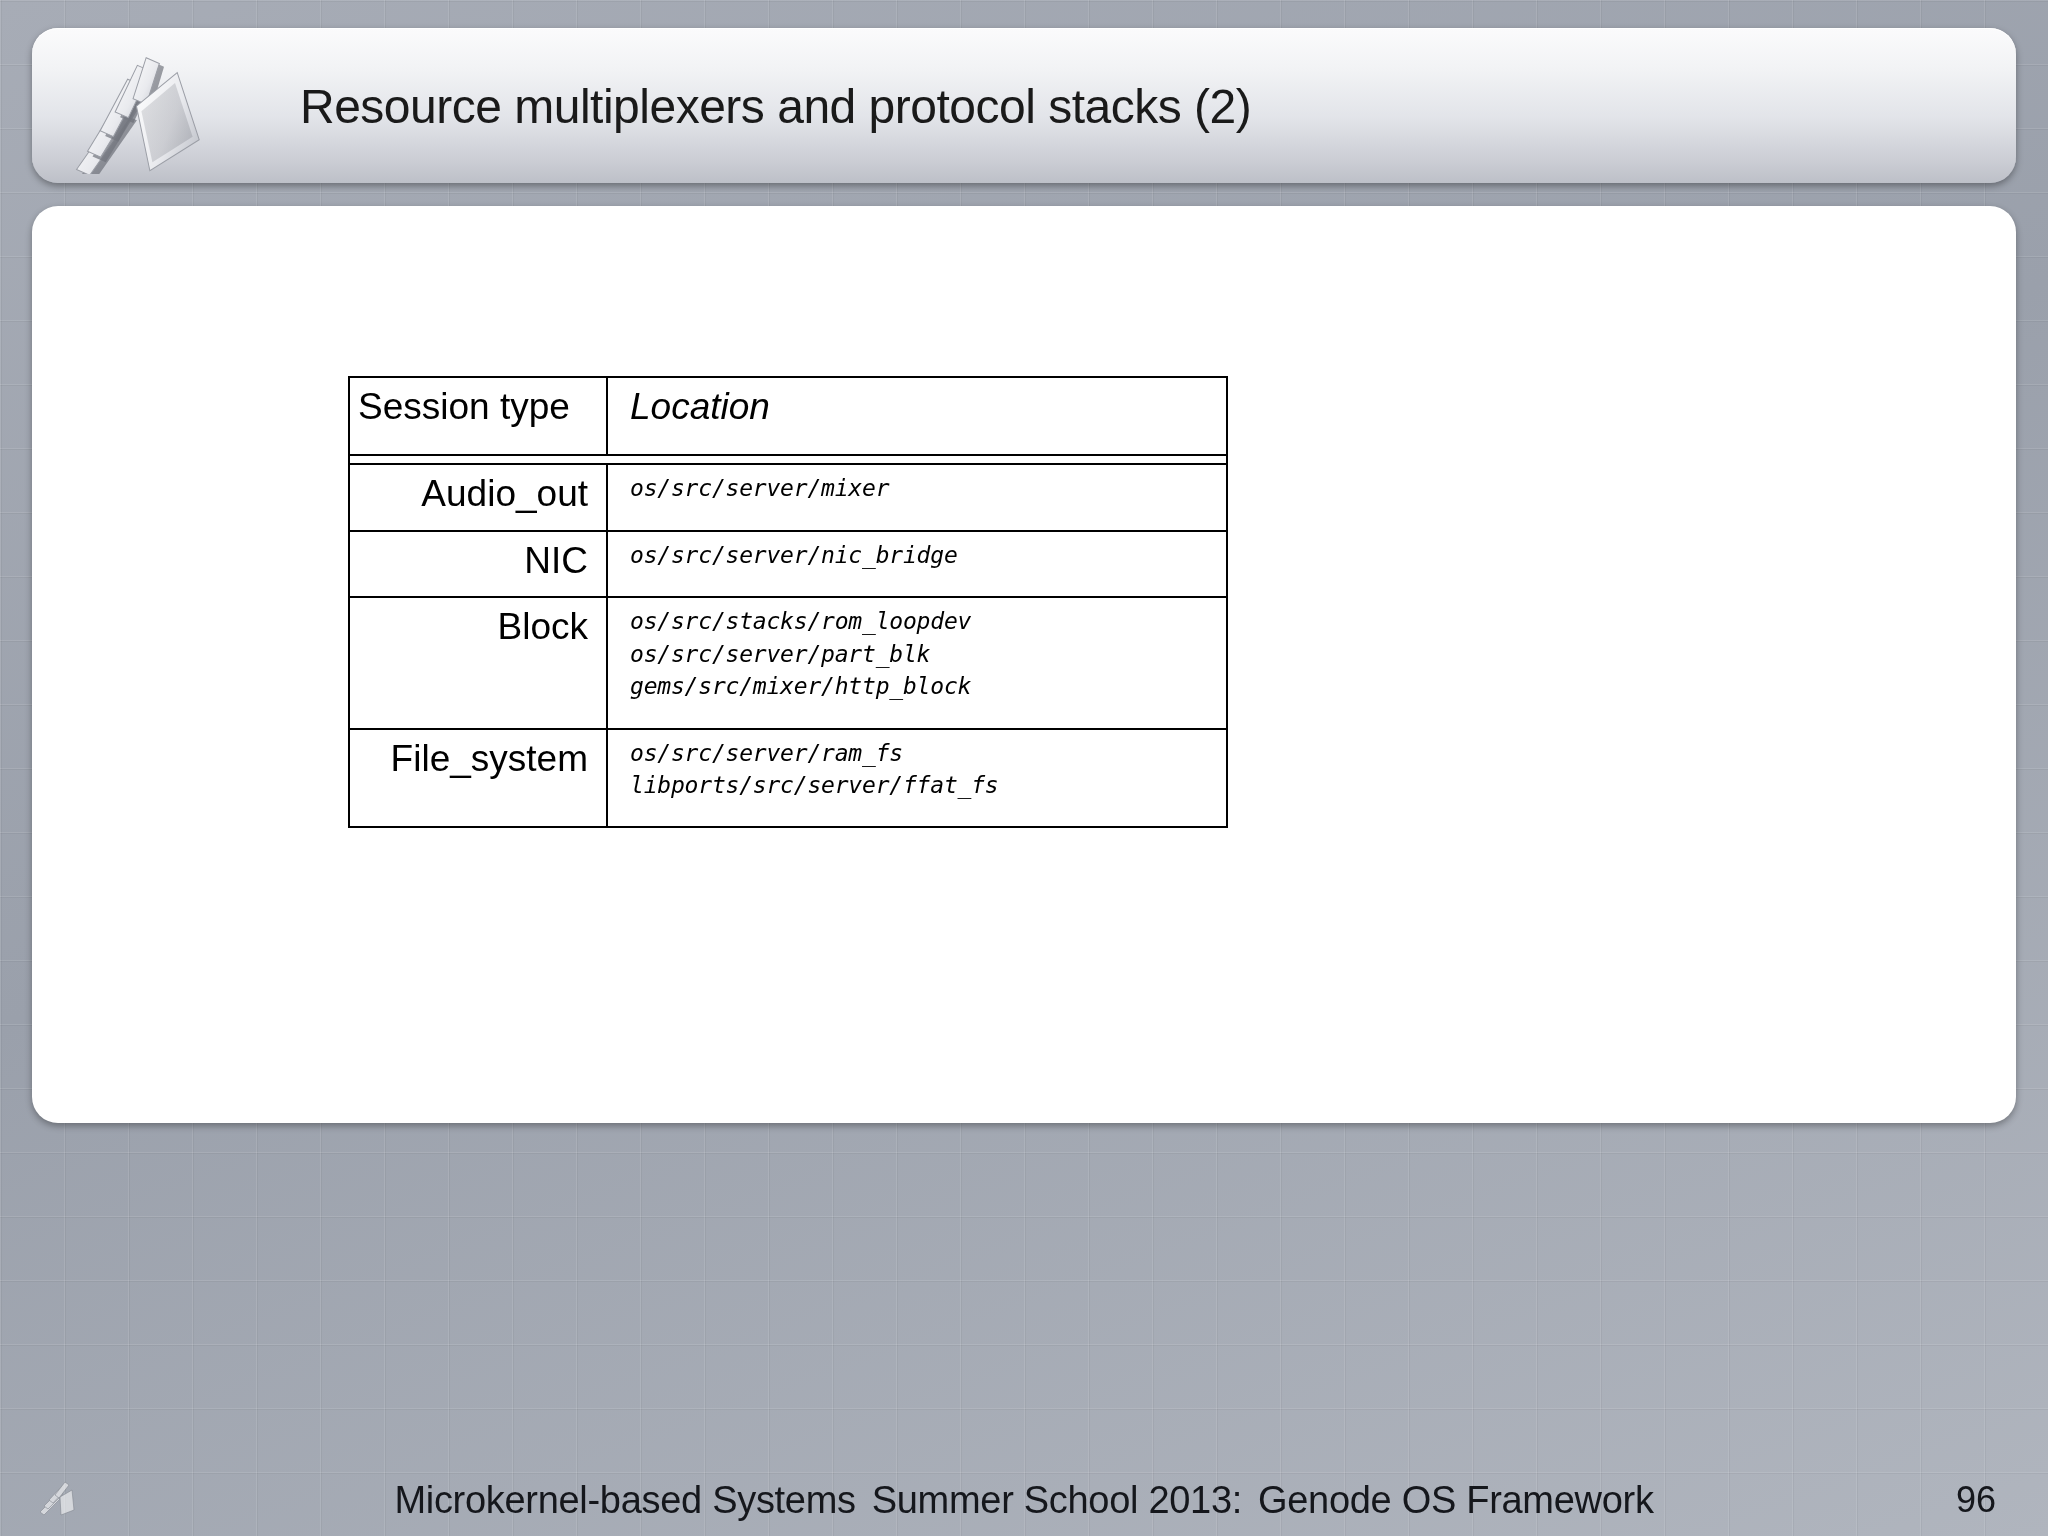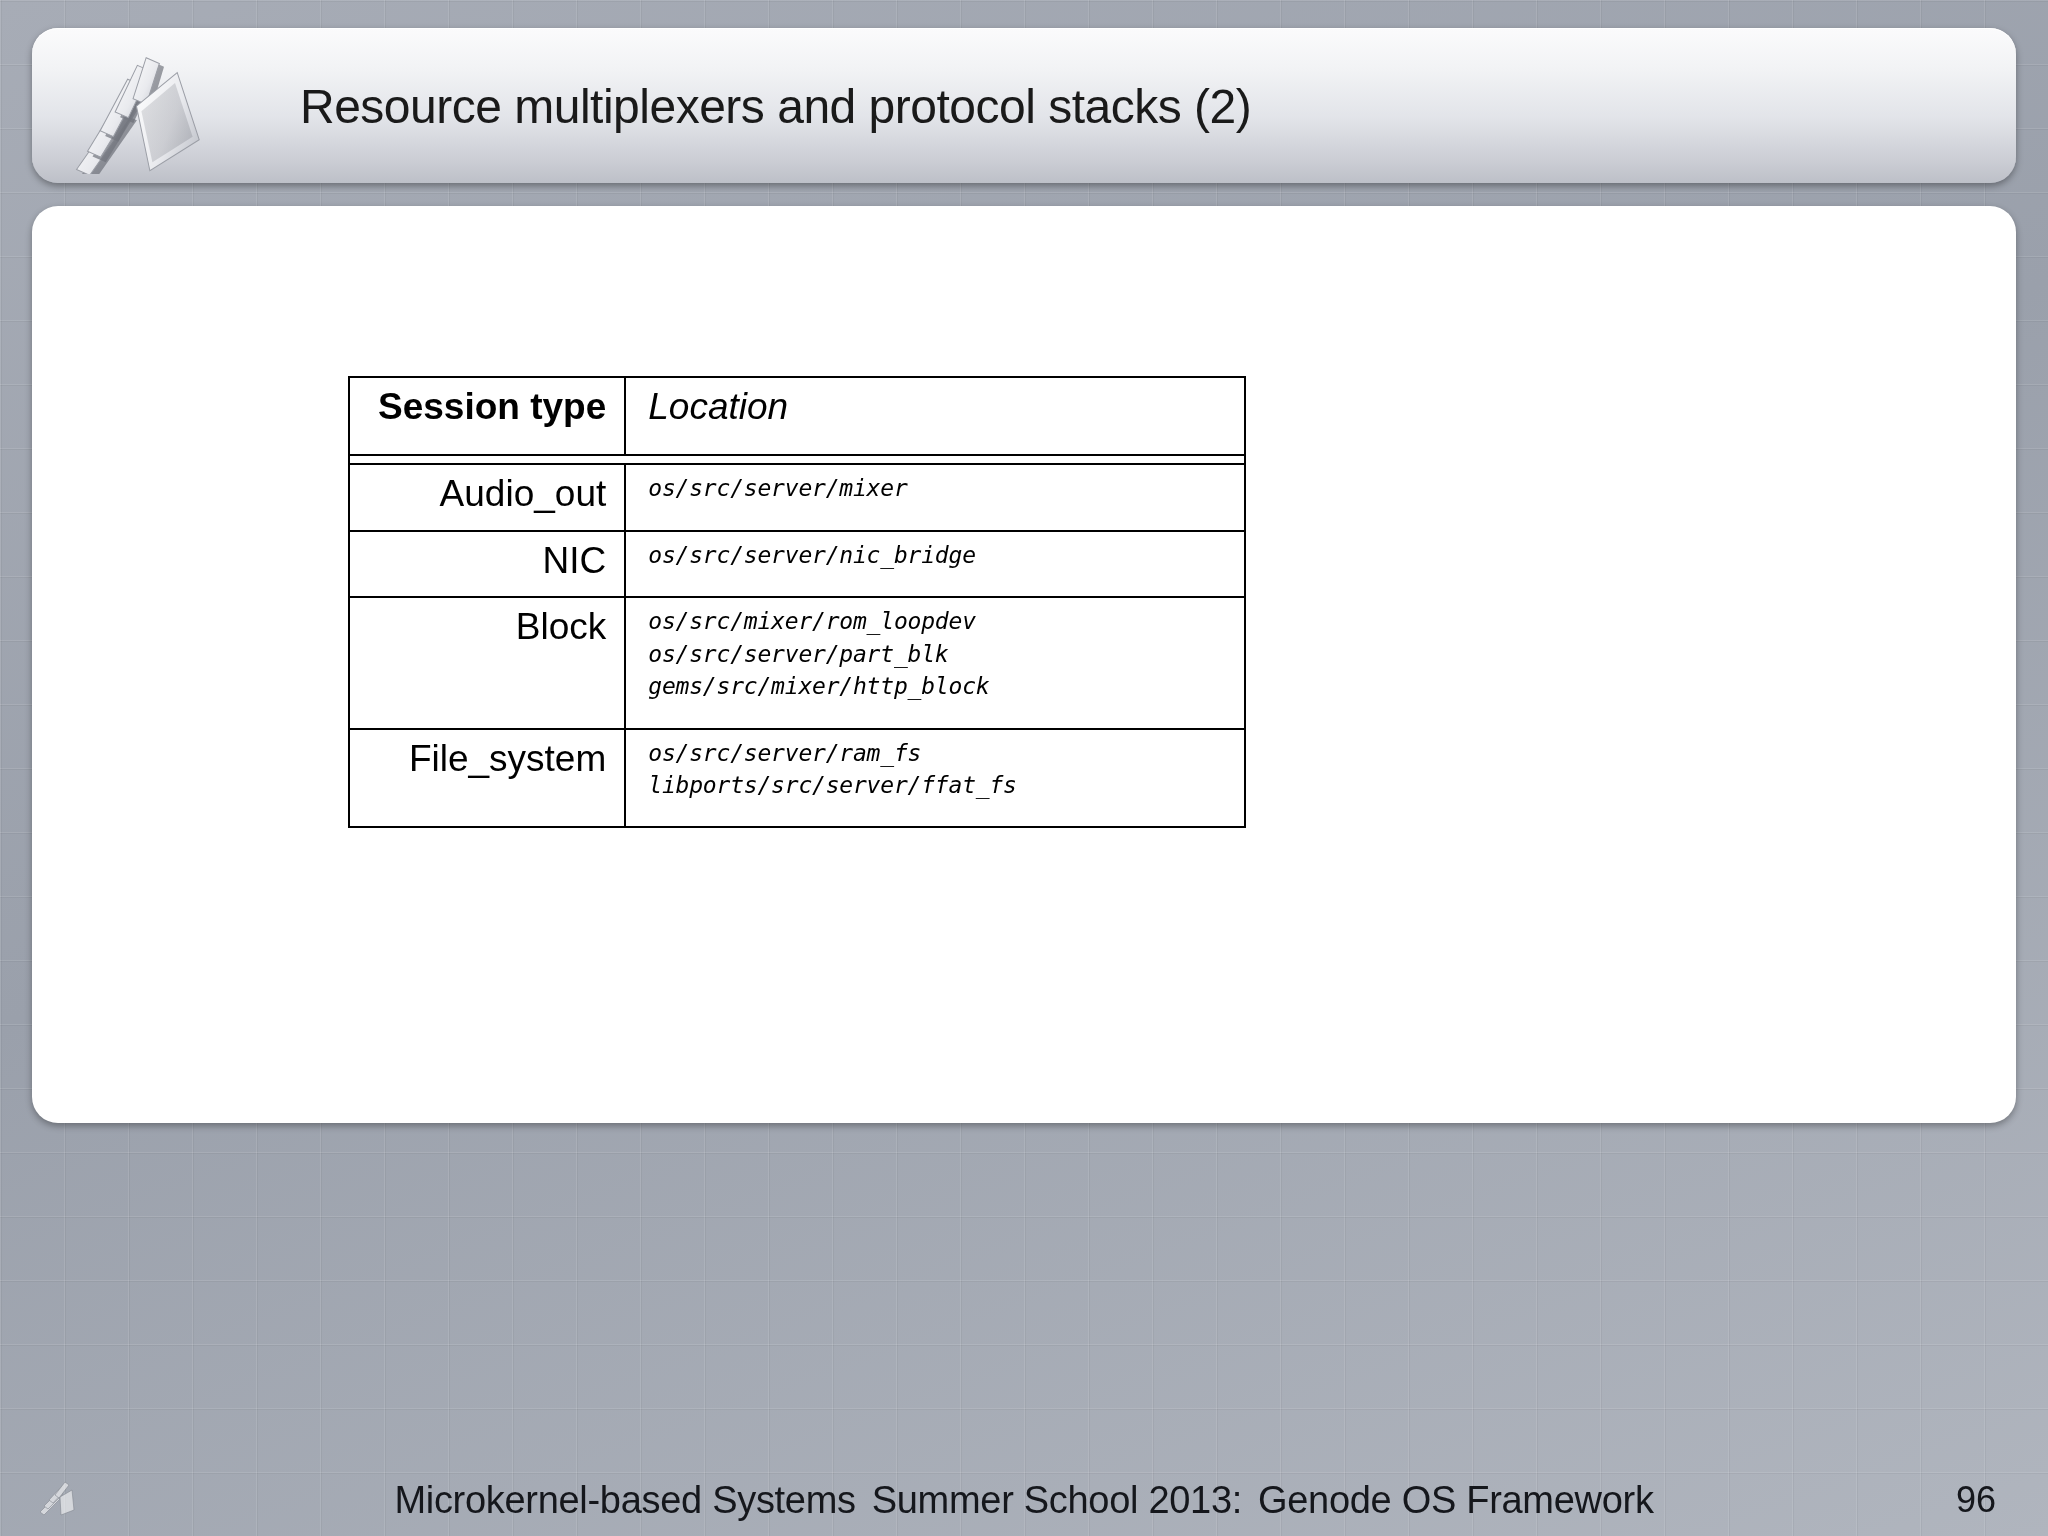--- a/index.html
+++ b/index.html
@@ -125,21 +125,21 @@
     font-size: 23px;
     color: #000;
     line-height: 1.41;
     white-space: nowrap;
     letter-spacing: -0.2px;
   }
 
   .head-row td { border-bottom-width: 2px; }
   .head-row .txt-sans { }
   .head-row .col-type { text-align: left; }
-  .head-row .cell-pad-type { padding-left: 28px; font-weight: bold; }
+  .head-row .cell-pad-type { padding-left: 8px; }
 
   .gap-row td {
     border-left: 2px solid #000;
     border-right: 2px solid #000;
     border-top: none;
     border-bottom: none;
     height: 9px;
     background: #fff;
   }
   .gap-row td.sep-left { border-right: none; }
@@ -276,21 +276,21 @@
 
 
         <tr>
           <td class="col-type">
             <div class="cell-pad-type">
               <span class="txt-sans">Block</span>
             </div>
           </td>
           <td class="col-loc">
             <div class="cell-pad-loc">
-              <span class="txt-mono path-line">os/src/mixer/rom_loopdev</span>
+              <span class="txt-mono path-line">os/src/stacks/rom_loopdev</span>
               <span class="txt-mono path-line">os/src/server/part_blk</span>
               <span class="txt-mono path-line">gems/src/mixer/http_block</span>
             </div>
           </td>
         </tr>
 
         <tr>
           <td class="col-type">
             <div class="cell-pad-type">
               <span class="txt-sans">File_system</span>

